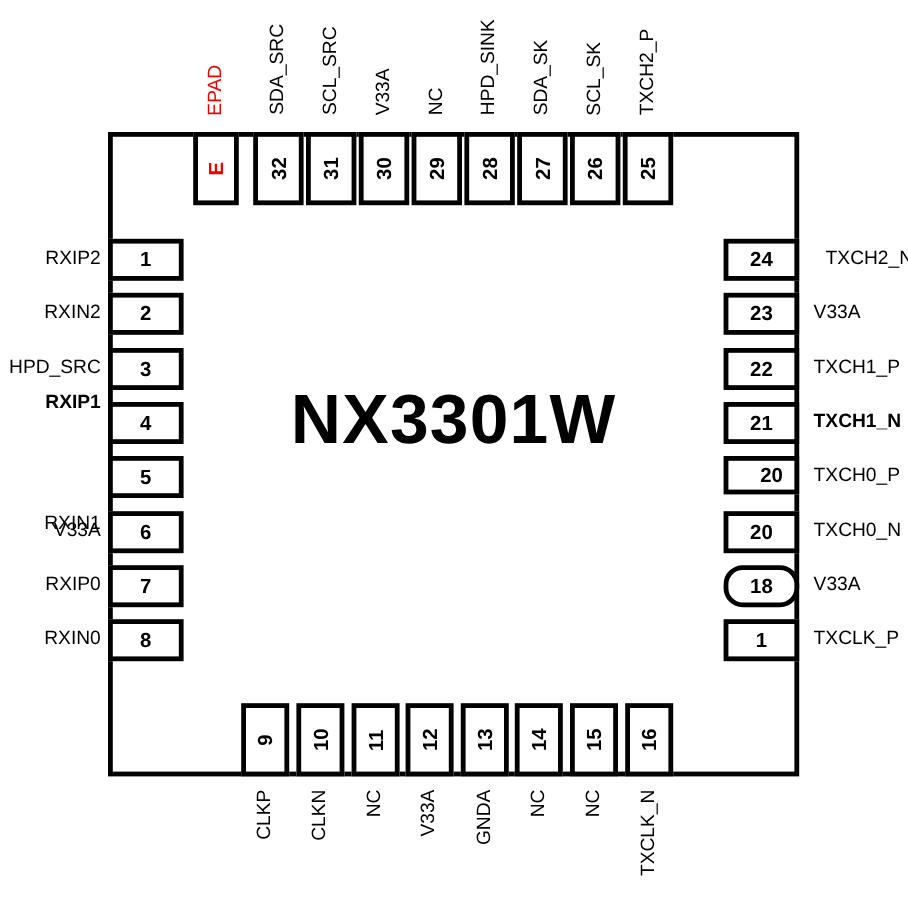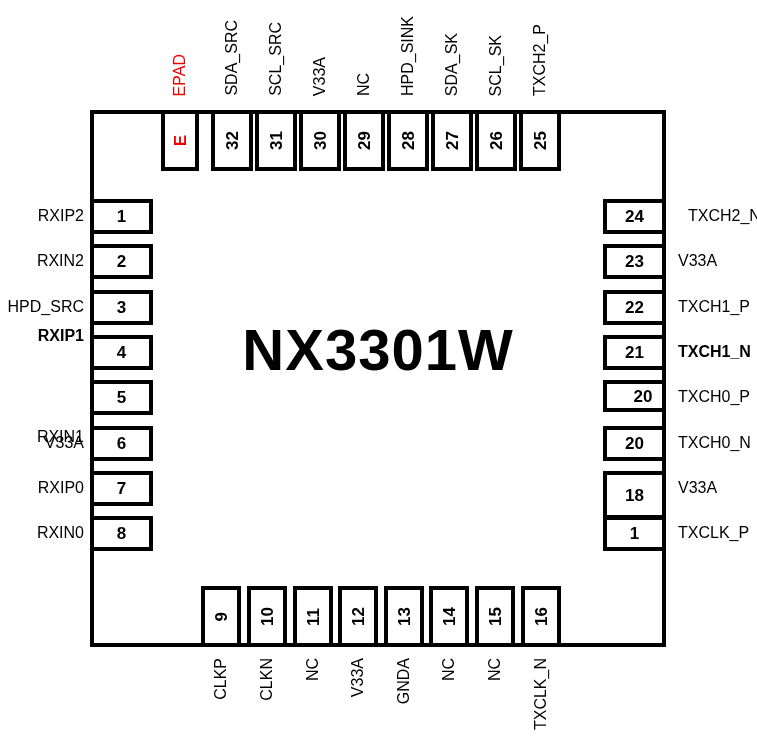--- a/index.html
+++ b/index.html
@@ -85,21 +85,21 @@
     </div>
     <div class="pinlabel hlabel" style="left: 678px; top: 352px; font-weight: bold;">TXCH1_N</div>
     <div class="pinbox" style="left: 603px; top: 380px; width: 63px; height: 32px; padding-left: 17px;">
       <span>20</span>
     </div>
     <div class="pinlabel hlabel" style="left: 678px; top: 397px;">TXCH0_P</div>
     <div class="pinbox" style="left: 603px; top: 426px; width: 63px; height: 35px;">
       <span>20</span>
     </div>
     <div class="pinlabel hlabel" style="left: 678px; top: 443px;">TXCH0_N</div>
-    <div class="pinbox" style="left: 603px; top: 471px; width: 63px; height: 48px;">
+    <div class="pinbox" style="left: 603px; top: 471px; width: 63px; height: 35px; border-radius: 16px;">
       <span>18</span>
     </div>
     <div class="pinlabel hlabel" style="left: 678px; top: 488px;">V33A</div>
     <div class="pinbox" style="left: 603px; top: 516px; width: 63px; height: 35px;">
       <span>1</span>
     </div>
     <div class="pinlabel hlabel" style="left: 678px; top: 533px;">TXCLK_P</div>
     <div class="pinbox" style="left: 161px; top: 110px; width: 38px; height: 61px;">
       <span class="vtext" style="color: rgb(242, 0, 0);">E</span>
     </div>

